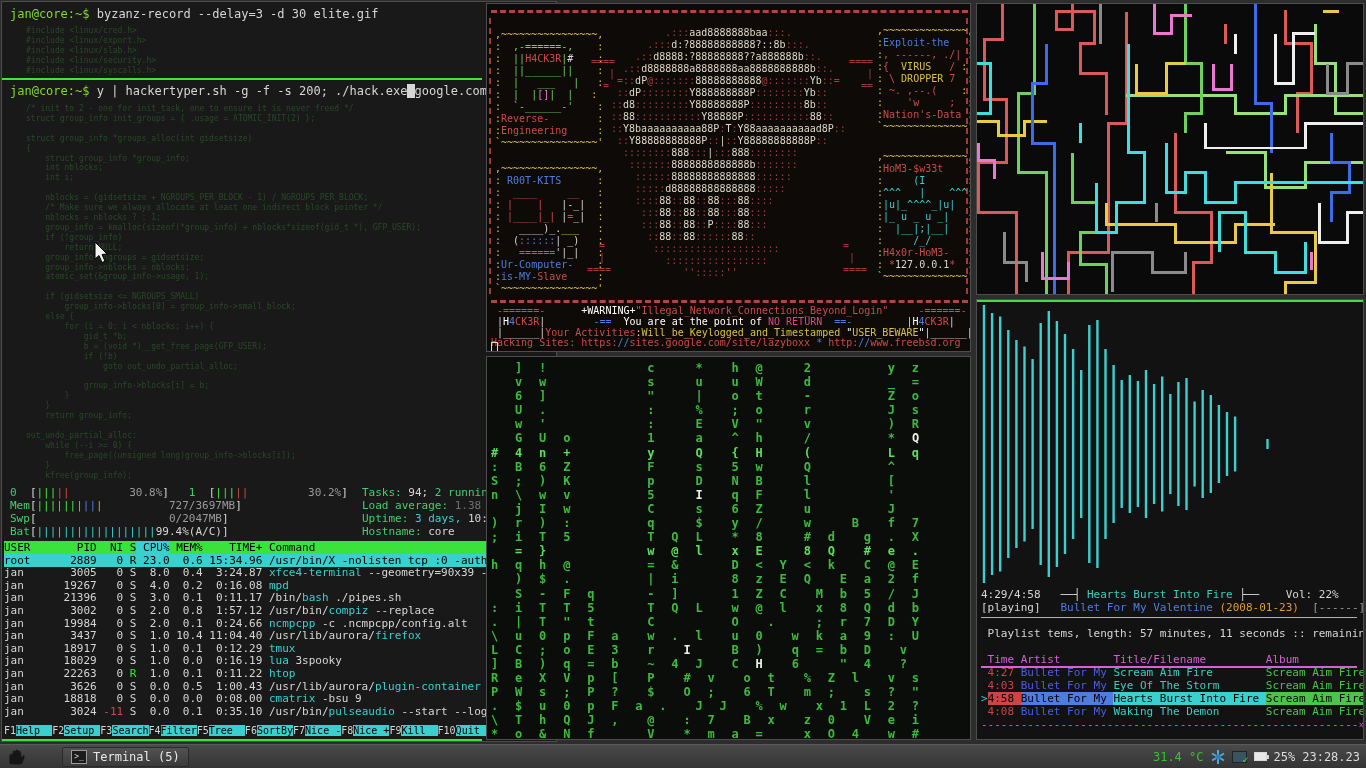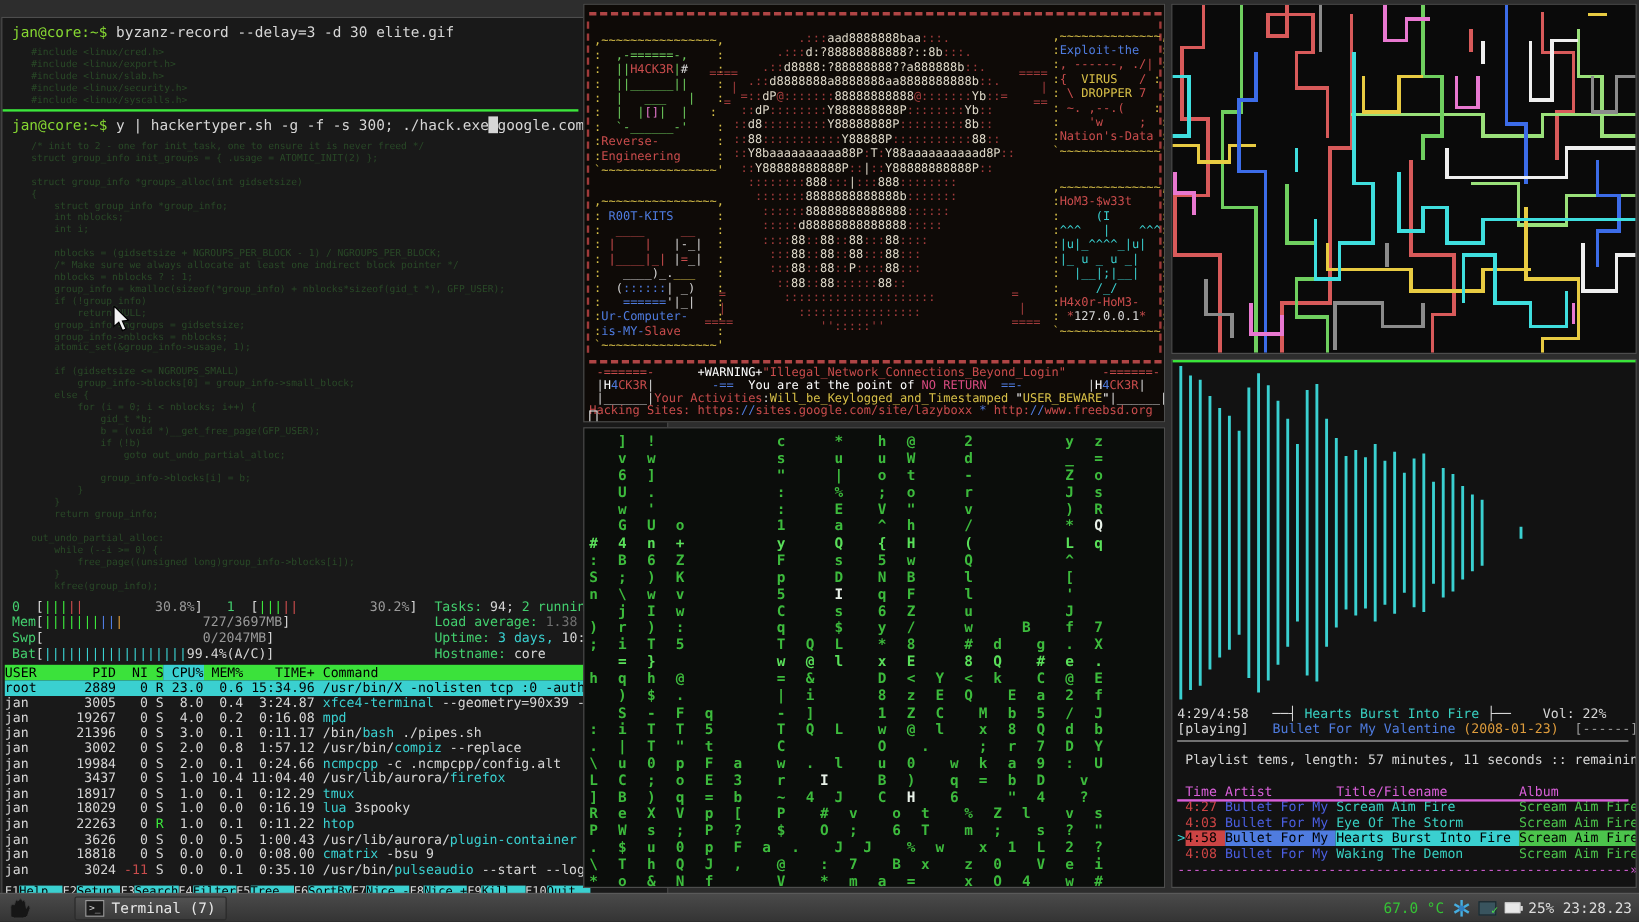--- a/index.html
+++ b/index.html
@@ -32,25 +32,25 @@
   .bat-ico:after { content:""; position:absolute; right:-3px; top:2px; width:2px; height:4px; background:#d8d8d8; }
   .hand-ico { width:22px; height:18px; margin-left:6px; }
   #cursor-arrow { position:absolute; left:92px; top:240px; }
   .hollow-cursor { position:absolute; width:7px; height:12px; border:1px solid #d8d8d8; }
 </style>
 </head>
 <body>
 
 <div class="desktop">
 
-  <div class="win" id="win-left" style="left:1px;top:14px;width:556px;height:741px;background:#191919;">
+  <div class="win" id="win-left" style="left:1px;top:1px;width:556px;height:741px;background:#191919;">
     <pre style="left:8px;top:5px;font-size:12px;line-height:14px;"><div><span style="color: rgb(134, 216, 50);">jan@core:~$ </span><span style="color: rgb(214, 214, 214);">byzanz-record --delay=3 -d 30 elite.gif</span></div></pre>
     <pre style="left:24px;top:24px;font-size:8px;line-height:10px;"><div><span style="color: rgb(41, 73, 39);">#include &lt;linux/cred.h&gt;</span></div><div><span style="color: rgb(41, 73, 39);">#include &lt;linux/export.h&gt;</span></div><div><span style="color: rgb(41, 73, 39);">#include &lt;linux/slab.h&gt;</span></div><div><span style="color: rgb(41, 73, 39);">#include &lt;linux/security.h&gt;</span></div><div><span style="color: rgb(41, 73, 39);">#include &lt;linux/syscalls.h&gt;</span></div></pre>
     <div class="rule" style="left:0;top:76px;width:480px;height:2px;background:#3ce63c;"></div>
-    <pre style="left:8px;top:82px;font-size:12px;line-height:14px;"><div><span style="color: rgb(134, 216, 50);">jan@core:~$ </span><span style="color: rgb(214, 214, 214);">y | hackertyper.sh -g -f -s 300; ./hack.exe</span><span style="color: rgb(0, 0, 0); background: rgb(214, 214, 214);"> </span><span style="color: rgb(214, 214, 214);">google.com</span></div></pre>
+    <pre style="left:8px;top:82px;font-size:12px;line-height:14px;"><div><span style="color: rgb(134, 216, 50);">jan@core:~$ </span><span style="color: rgb(214, 214, 214);">y | hackertyper.sh -g -f -s 200; ./hack.exe</span><span style="color: rgb(0, 0, 0); background: rgb(214, 214, 214);"> </span><span style="color: rgb(214, 214, 214);">google.com</span></div></pre>
     <pre style="left:24px;top:102px;font-size:8px;line-height:9.9px;"><div><span style="color: rgb(41, 73, 39);">/* init to 2 - one for init_task, one to ensure it is never freed */</span></div><div><span style="color: rgb(41, 73, 39);">struct group_info init_groups = { .usage = ATOMIC_INIT(2) };</span></div><div><span> </span></div><div><span style="color: rgb(41, 73, 39);">struct group_info *groups_alloc(int gidsetsize)</span></div><div><span style="color: rgb(41, 73, 39);">{</span></div><div><span style="color: rgb(41, 73, 39);">    struct group_info *group_info;</span></div><div><span style="color: rgb(41, 73, 39);">    int nblocks;</span></div><div><span style="color: rgb(41, 73, 39);">    int i;</span></div><div><span> </span></div><div><span style="color: rgb(41, 73, 39);">    nblocks = (gidsetsize + NGROUPS_PER_BLOCK - 1) / NGROUPS_PER_BLOCK;</span></div><div><span style="color: rgb(41, 73, 39);">    /* Make sure we always allocate at least one indirect block pointer */</span></div><div><span style="color: rgb(41, 73, 39);">    nblocks = nblocks ? : 1;</span></div><div><span style="color: rgb(41, 73, 39);">    group_info = kmalloc(sizeof(*group_info) + nblocks*sizeof(gid_t *), GFP_USER);</span></div><div><span style="color: rgb(41, 73, 39);">    if (!group_info)</span></div><div><span style="color: rgb(41, 73, 39);">        return NULL;</span></div><div><span style="color: rgb(41, 73, 39);">    group_info-&gt;ngroups = gidsetsize;</span></div><div><span style="color: rgb(41, 73, 39);">    group_info-&gt;nblocks = nblocks;</span></div><div><span style="color: rgb(41, 73, 39);">    atomic_set(&amp;group_info-&gt;usage, 1);</span></div><div><span> </span></div><div><span style="color: rgb(41, 73, 39);">    if (gidsetsize &lt;= NGROUPS_SMALL)</span></div><div><span style="color: rgb(41, 73, 39);">        group_info-&gt;blocks[0] = group_info-&gt;small_block;</span></div><div><span style="color: rgb(41, 73, 39);">    else {</span></div><div><span style="color: rgb(41, 73, 39);">        for (i = 0; i &lt; nblocks; i++) {</span></div><div><span style="color: rgb(41, 73, 39);">            gid_t *b;</span></div><div><span style="color: rgb(41, 73, 39);">            b = (void *)__get_free_page(GFP_USER);</span></div><div><span style="color: rgb(41, 73, 39);">            if (!b)</span></div><div><span style="color: rgb(41, 73, 39);">                goto out_undo_partial_alloc;</span></div><div><span> </span></div><div><span style="color: rgb(41, 73, 39);">            group_info-&gt;blocks[i] = b;</span></div><div><span style="color: rgb(41, 73, 39);">        }</span></div><div><span style="color: rgb(41, 73, 39);">    }</span></div><div><span style="color: rgb(41, 73, 39);">    return group_info;</span></div><div><span> </span></div><div><span style="color: rgb(41, 73, 39);">out_undo_partial_alloc:</span></div><div><span style="color: rgb(41, 73, 39);">    while (--i &gt;= 0) {</span></div><div><span style="color: rgb(41, 73, 39);">        free_page((unsigned long)group_info-&gt;blocks[i]);</span></div><div><span style="color: rgb(41, 73, 39);">    }</span></div><div><span style="color: rgb(41, 73, 39);">    kfree(group_info);</span></div></pre>
 
     <pre style="left:8px;top:484px;font-size:11px;line-height:13px;"><div><span style="color: rgb(67, 207, 110);">0  </span><span style="color: rgb(214, 214, 214);">[</span><span style="color: rgb(60, 230, 60);">|||</span><span style="color: rgb(201, 76, 76);">||</span><span style="color: rgb(214, 214, 214);">         </span><span style="color: rgb(154, 154, 154);">30.8%</span><span style="color: rgb(214, 214, 214);">]</span><span style="color: rgb(214, 214, 214);">   </span><span style="color: rgb(67, 207, 110);">1  </span><span style="color: rgb(214, 214, 214);">[</span><span style="color: rgb(60, 230, 60);">|||</span><span style="color: rgb(201, 76, 76);">||</span><span style="color: rgb(214, 214, 214);">         </span><span style="color: rgb(154, 154, 154);">30.2%</span><span style="color: rgb(214, 214, 214);">]</span></div><div><span style="color: rgb(67, 207, 110);">Mem</span><span style="color: rgb(214, 214, 214);">[</span><span style="color: rgb(60, 230, 60);">|||||||</span><span style="color: rgb(79, 124, 224);">||</span><span style="color: rgb(222, 156, 60);">|</span><span style="color: rgb(214, 214, 214);">          </span><span style="color: rgb(154, 154, 154);">727/3697MB</span><span style="color: rgb(214, 214, 214);">]</span></div><div><span style="color: rgb(67, 207, 110);">Swp</span><span style="color: rgb(214, 214, 214);">[</span><span style="color: rgb(214, 214, 214);">                    </span><span style="color: rgb(154, 154, 154);">0/2047MB</span><span style="color: rgb(214, 214, 214);">]</span></div><div><span style="color: rgb(67, 207, 110);">Bat</span><span style="color: rgb(214, 214, 214);">[</span><span style="color: rgb(58, 208, 208);">||||||||||||||||||</span><span style="color: rgb(214, 214, 214);">99.4%(A/C)</span><span style="color: rgb(214, 214, 214);">]</span></div></pre>
     <pre style="left:360px;top:484px;font-size:11px;line-height:13px;"><div><span style="color: rgb(67, 207, 110);">Tasks: </span><span style="color: rgb(214, 214, 214);">94</span><span style="color: rgb(214, 214, 214);">; </span><span style="color: rgb(67, 207, 110);">2 running</span></div><div><span style="color: rgb(67, 207, 110);">Load average: </span><span style="color: rgb(111, 111, 111);">1.38 </span></div><div><span style="color: rgb(67, 207, 110);">Uptime: </span><span style="color: rgb(58, 208, 208);">3 days, </span><span style="color: rgb(214, 214, 214);">10:05:46</span></div><div><span style="color: rgb(67, 207, 110);">Hostname: </span><span style="color: rgb(214, 214, 214);">core</span></div></pre>
     <pre style="left:2px;top:540px;font-size:11px;line-height:12.6px;"><div><span style="color: rgb(0, 0, 0); background: rgb(59, 226, 59);">USER       PID  NI S</span><span style="color: rgb(0, 0, 0); background: rgb(58, 208, 208);"> CPU%</span><span style="color: rgb(0, 0, 0); background: rgb(59, 226, 59);"> MEM%    TIME+ Command                          </span></div><div><span style="color: rgb(0, 0, 0); background: rgb(58, 208, 208);">root      2889   0 R 23.0  0.6 15:34.96 /usr/bin/X -nolisten tcp :0 -auth /tmp/   </span></div><div><span style="color: rgb(214, 214, 214);">jan       3005   0 S  8.0  0.4  3:24.87 </span><span style="color: rgb(58, 208, 208);">xfce4-terminal</span><span style="color: rgb(214, 214, 214);"> --geometry=90x39 --displ</span></div><div><span style="color: rgb(214, 214, 214);">jan      19267   0 S  4.0  0.2  0:16.08 </span><span style="color: rgb(58, 208, 208);">mpd</span></div><div><span style="color: rgb(214, 214, 214);">jan      21396   0 S  3.0  0.1  0:11.17 /bin/</span><span style="color: rgb(58, 208, 208);">bash</span><span style="color: rgb(214, 214, 214);"> ./pipes.sh</span></div><div><span style="color: rgb(214, 214, 214);">jan       3002   0 S  2.0  0.8  1:57.12 /usr/bin/</span><span style="color: rgb(58, 208, 208);">compiz</span><span style="color: rgb(214, 214, 214);"> --replace</span></div><div><span style="color: rgb(214, 214, 214);">jan      19984   0 S  2.0  0.1  0:24.66 </span><span style="color: rgb(58, 208, 208);">ncmpcpp</span><span style="color: rgb(214, 214, 214);"> -c .ncmpcpp/config.alt</span></div><div><span style="color: rgb(214, 214, 214);">jan       3437   0 S  1.0 10.4 11:04.40 /usr/lib/aurora/</span><span style="color: rgb(58, 208, 208);">firefox</span></div><div><span style="color: rgb(214, 214, 214);">jan      18917   0 S  1.0  0.1  0:12.29 </span><span style="color: rgb(58, 208, 208);">tmux</span></div><div><span style="color: rgb(214, 214, 214);">jan      18029   0 S  1.0  0.0  0:16.19 </span><span style="color: rgb(58, 208, 208);">lua</span><span style="color: rgb(214, 214, 214);"> 3spooky</span></div><div><span style="color: rgb(214, 214, 214);">jan      22263   0 </span><span style="color: rgb(60, 230, 60);">R</span><span style="color: rgb(214, 214, 214);">  1.0  0.1  0:11.22 </span><span style="color: rgb(58, 208, 208);">htop</span></div><div><span style="color: rgb(214, 214, 214);">jan       3626   0 S  0.0  0.5  1:00.43 /usr/lib/aurora/</span><span style="color: rgb(58, 208, 208);">plugin-container</span><span style="color: rgb(214, 214, 214);"> /usr/l</span></div><div><span style="color: rgb(214, 214, 214);">jan      18818   0 S  0.0  0.0  0:08.00 </span><span style="color: rgb(58, 208, 208);">cmatrix</span><span style="color: rgb(214, 214, 214);"> -bsu 9</span></div><div><span style="color: rgb(214, 214, 214);">jan       3024 </span><span style="color: rgb(201, 76, 76);">-11</span><span style="color: rgb(214, 214, 214);"> S  0.0  0.1  0:35.10 /usr/bin/</span><span style="color: rgb(58, 208, 208);">pulseaudio</span><span style="color: rgb(214, 214, 214);"> --start --log-targe</span></div></pre>
     <pre style="left:2px;top:722px;font-size:10px;line-height:14px;"><div><span style="color: rgb(214, 214, 214);">F1</span><span style="color: rgb(0, 0, 0); background: rgb(58, 208, 208);">Help  </span><span style="color: rgb(214, 214, 214);">F2</span><span style="color: rgb(0, 0, 0); background: rgb(58, 208, 208);">Setup </span><span style="color: rgb(214, 214, 214);">F3</span><span style="color: rgb(0, 0, 0); background: rgb(58, 208, 208);">Search</span><span style="color: rgb(214, 214, 214);">F4</span><span style="color: rgb(0, 0, 0); background: rgb(58, 208, 208);">Filter</span><span style="color: rgb(214, 214, 214);">F5</span><span style="color: rgb(0, 0, 0); background: rgb(58, 208, 208);">Tree  </span><span style="color: rgb(214, 214, 214);">F6</span><span style="color: rgb(0, 0, 0); background: rgb(58, 208, 208);">SortBy</span><span style="color: rgb(214, 214, 214);">F7</span><span style="color: rgb(0, 0, 0); background: rgb(58, 208, 208);">Nice -</span><span style="color: rgb(214, 214, 214);">F8</span><span style="color: rgb(0, 0, 0); background: rgb(58, 208, 208);">Nice +</span><span style="color: rgb(214, 214, 214);">F9</span><span style="color: rgb(0, 0, 0); background: rgb(58, 208, 208);">Kill  </span><span style="color: rgb(214, 214, 214);">F10</span><span style="color: rgb(0, 0, 0); background: rgb(58, 208, 208);">Quit  </span></div></pre>
     <div class="rule" style="left:0;top:737px;width:480px;height:2px;background:#3ce63c;"></div>
 
     <svg id="cursor-arrow" width="15" height="22" viewBox="0 0 15 22">
       <polygon points="1,0 1,17 5,13.5 8,20.5 11,19.2 8,12.5 13,12" fill="#f2f2f2" stroke="#000" stroke-width="1"></polygon>
@@ -168,24 +168,24 @@
     <div class="rule" style="left:4px;top:317px;width:376px;height:1px;background:#b0b0b0;"></div>
     <div class="rule" style="left:4px;top:366px;width:376px;height:2px;background:#d85fd8;"></div>
   </div>
 
   <div id="taskbar">
     <svg class="hand-ico" viewBox="0 0 22 18">
       <path d="M3 16 L3 8 Q3 5 6 6 L7 3 Q8 1 9 3 L10 2 Q11 0 12 2 L13 3 Q14 1 15 4 L16 9 L17 7 Q19 6 19 9 L17 15 Q16 17 13 17 L6 17 Z" fill="#161616" stroke="#3c3c3c" stroke-width="0.8"></path>
     </svg>
     <div class="task-btn">
       <span class="term-ico">&gt;_</span>
-      <span>Terminal (7)</span>
+      <span>Terminal (5)</span>
     </div>
     <div class="tray">
-      <span class="temp">67.0 °C</span>
+      <span class="temp">31.4 °C</span>
       <svg width="14" height="14" viewBox="0 0 14 14">
         <g stroke="#46aee0" stroke-width="2">
             <line x1="7" y1="0" x2="7" y2="14"></line>
             <line x1="1" y1="3.5" x2="13" y2="10.5"></line>
             <line x1="13" y1="3.5" x2="1" y2="10.5"></line>
           </g>
         <circle cx="7" cy="7" r="2.4" fill="#2f7ec0"></circle>
       </svg>
       <span class="mon-ico"></span>
       <span class="bat-ico"></span>

